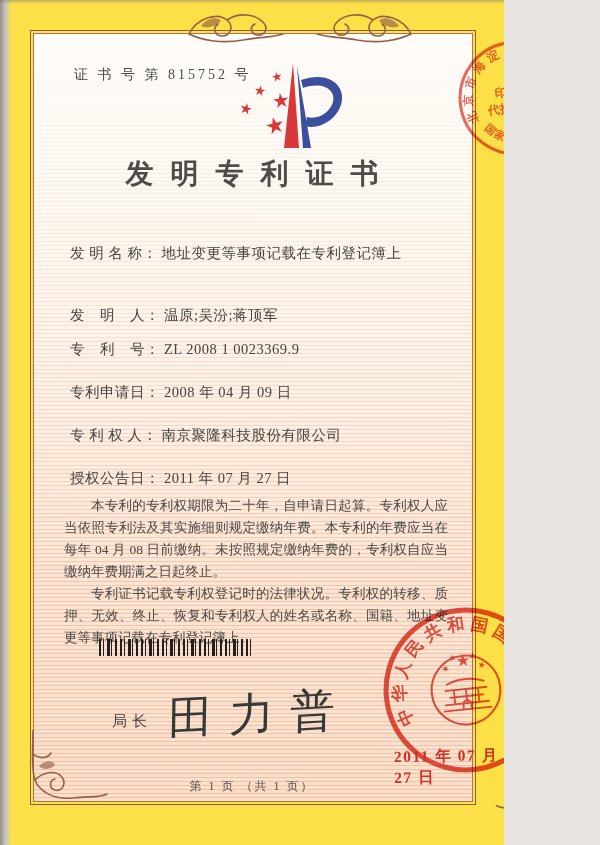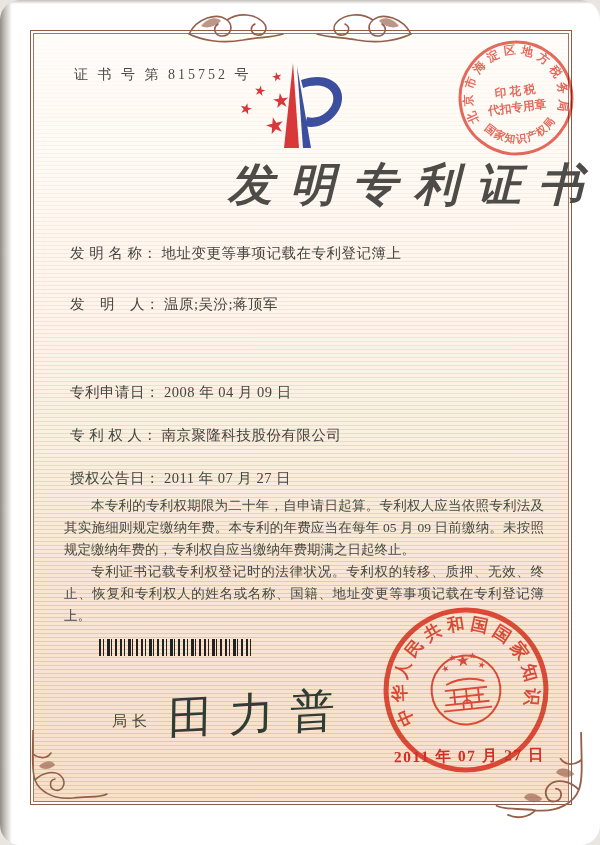--- a/index.html
+++ b/index.html
@@ -1,17 +1,17 @@
 <!DOCTYPE html>
 <html><head>
 <meta charset="utf-8">
 <style>
   html,body{margin:0;padding:0;background:#e9e6e1;}
-  .page{position:relative;width:600px;height:845px;background:#ffffff;overflow:hidden;
-        font-family:"Liberation Serif","DejaVu Serif",serif;color:#45443f;border-radius:20px;}
+  .page{position:relative;width:504px;height:845px;background:#fde047;overflow:hidden;
+        font-family:"Liberation Serif","DejaVu Serif",serif;color:#45443f;}
   .scan-edge{position:absolute;left:0;top:0;bottom:0;width:12px;
         background:linear-gradient(90deg,#918e89,#c8c4be 45%,rgba(255,255,255,0));}
   .scan-edge-top{position:absolute;left:0;top:0;right:0;height:4px;
         background:linear-gradient(180deg,rgba(120,115,110,.45),rgba(255,255,255,0));}
   .panel{position:absolute;left:33px;top:33px;right:31px;bottom:43px;
         background:
           linear-gradient(to bottom,rgba(255,253,250,.95),rgba(255,252,248,.45) 40%,rgba(255,250,244,0) 72%),
           repeating-linear-gradient(to bottom,rgba(233,152,112,.42) 0 1px,rgba(255,246,239,0) 1px 4px),
           linear-gradient(to bottom,#fdf4eb,#f9dfcc);}
   .frame{position:absolute;left:30px;top:30px;right:28px;bottom:40px;border:1px solid #8d5c46;}
@@ -21,27 +21,27 @@
   .ornament .leaf{fill:rgba(150,95,72,.65);stroke:none;}
 
   .cert-no{position:absolute;left:74px;top:66px;font-size:14px;letter-spacing:3px;color:#4c4a46;}
 
   .logo{position:absolute;left:233px;top:60px;width:134px;height:92px;}
 
   .tax-stamp{position:absolute;left:456px;top:38px;width:120px;height:120px;
         transform:rotate(-7deg);opacity:.82;mix-blend-mode:multiply;}
   .tax-stamp text,.tax-stamp textPath{fill:#e04a3c;font-family:"Liberation Serif",serif;}
 
-  .title{position:absolute;left:0;right:0;top:155px;text-align:right;font-size:45px;font-weight:600;
-        color:#4d4c49;letter-spacing:17px;text-indent:17px;font-style:italic;}
+  .title{position:absolute;left:0;right:0;top:155px;text-align:center;font-size:28px;font-weight:600;
+        color:#4d4c49;letter-spacing:17px;text-indent:17px;}
 
   .field{position:absolute;left:70px;font-size:14.5px;color:#45443f;letter-spacing:.5px;}
   .field .label{color:#45443f;}
   .field .value{margin-left:4px;}
-  .f0{top:244px}.f1{top:295px}.f2{top:340px}.f3{top:383px}.f4{top:426px}.f5{top:469px}
+  .f0{top:244px}.f1{top:306px}.f2{top:340px}.f3{top:383px}.f4{top:426px}.f5{top:469px}
 
   .body-text{position:absolute;left:64px;right:56px;top:495px;font-size:13.5px;line-height:22px;
         text-align:justify;color:#4a4843;}
   .body-text p{margin:0;text-indent:2em;}
 
   .barcode{position:absolute;left:99px;top:639px;width:152px;height:17px;
         background:repeating-linear-gradient(90deg,
           #23211f 0 2px,transparent 2px 4px,#23211f 4px 5px,transparent 5px 8px,
           #23211f 8px 11px,transparent 11px 12px,#23211f 12px 13px,transparent 13px 16px,
           #23211f 16px 18px,transparent 18px 21px);}
@@ -123,32 +123,35 @@
   </svg>
 
   <div class="title">发明专利证书</div>
 
   <div class="field f0">
     <span class="label">发 明 名 称：</span><span class="value">地址变更等事项记载在专利登记簿上</span>
   </div>
   <div class="field f1">
     <span class="label">发　明　人：</span><span class="value">温原;吴汾;蒋顶军</span>
   </div>
+  <div class="field f2">
+    <span class="label">专　利　号：</span><span class="value">ZL 2008 1 0023369.9</span>
+  </div>
   <div class="field f3">
     <span class="label">专利申请日：</span><span class="value">2008 年 04 月 09 日</span>
   </div>
   <div class="field f4">
     <span class="label">专 利 权 人：</span><span class="value">南京聚隆科技股份有限公司</span>
   </div>
   <div class="field f5">
     <span class="label">授权公告日：</span><span class="value">2011 年 07 月 27 日</span>
   </div>
 
   <div class="body-text">
-    <p>本专利的专利权期限为二十年，自申请日起算。专利权人应当依照专利法及其实施细则规定缴纳年费。本专利的年费应当在每年 05 月 09 日前缴纳。未按照规定缴纳年费的，专利权自应当缴纳年费期满之日起终止。</p>
+    <p>本专利的专利权期限为二十年，自申请日起算。专利权人应当依照专利法及其实施细则规定缴纳年费。本专利的年费应当在每年 04 月 08 日前缴纳。未按照规定缴纳年费的，专利权自应当缴纳年费期满之日起终止。</p>
     <p>专利证书记载专利权登记时的法律状况。专利权的转移、质押、无效、终止、恢复和专利权人的姓名或名称、国籍、地址变更等事项记载在专利登记簿上。</p>
   </div>
 
   <div class="barcode"></div>
 
   <div class="director-row">局长</div>
   <div class="signature">田力普</div>
 
   <svg class="seal" viewBox="0 0 170 170">
     <defs>
@@ -168,16 +171,17 @@
       <path class="ln" d="M66,78 C78,73 92,73 104,78"></path>
       <path class="ln" d="M64,84 L106,84"></path>
       <path class="ln" d="M68,91 L102,91"></path>
       <path class="ln" d="M63,98 L107,98 M61,104 L109,104"></path>
       <path class="ln" d="M73,84 V98 M85,84 V98 M97,84 V98"></path>
       <path class="ln" d="M81,104 V99 A4,4 0 0 1 89,99 V104"></path>
     </g>
   </svg>
   <div class="seal-date">2011 年 07 月 27 日</div>
 
+  <div class="footer">第 1 页 （共 1 页）</div>
 
   <div class="scan-edge"></div>
   <div class="scan-edge-top"></div>
 </div>
 
 </body></html>

